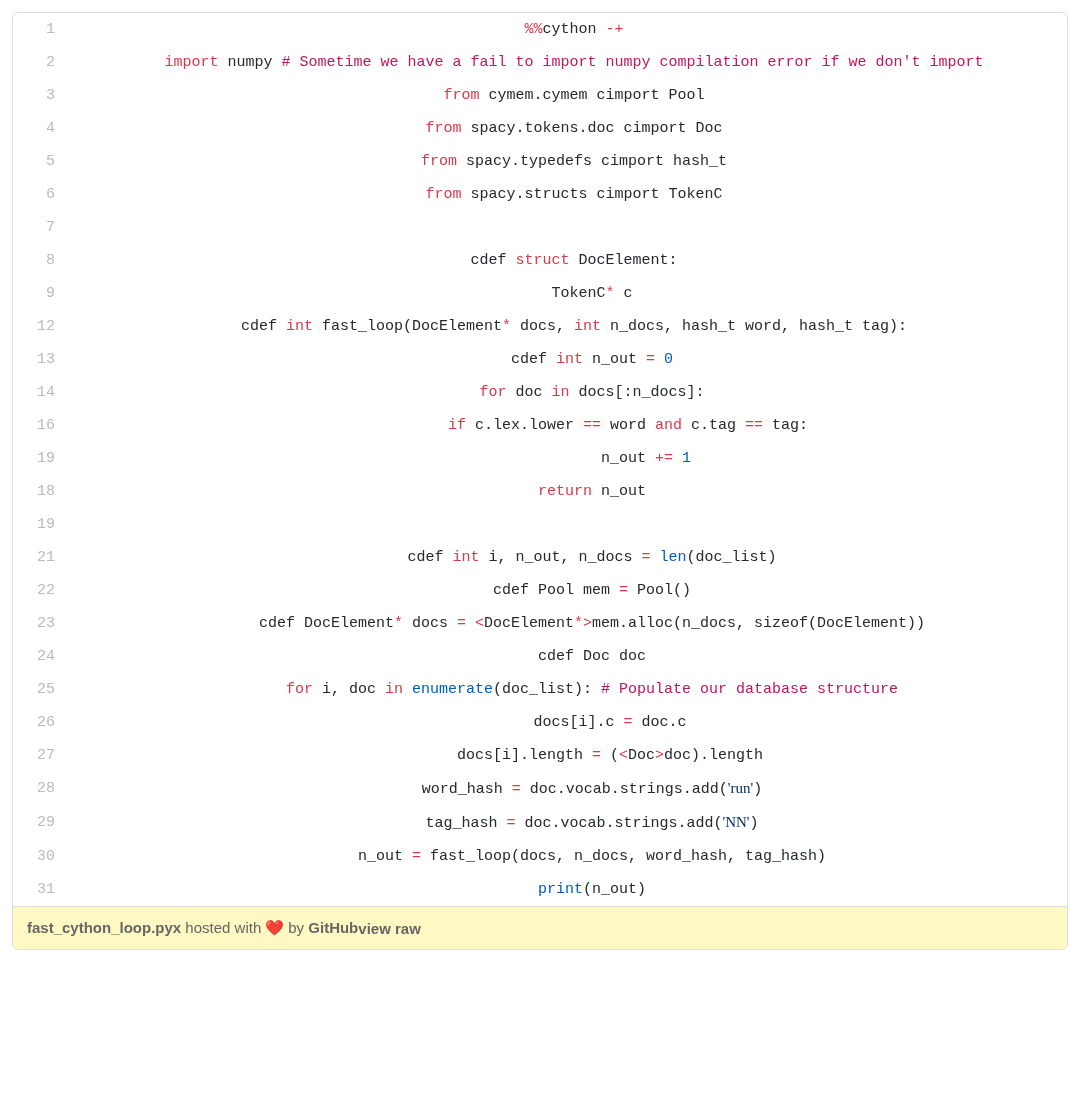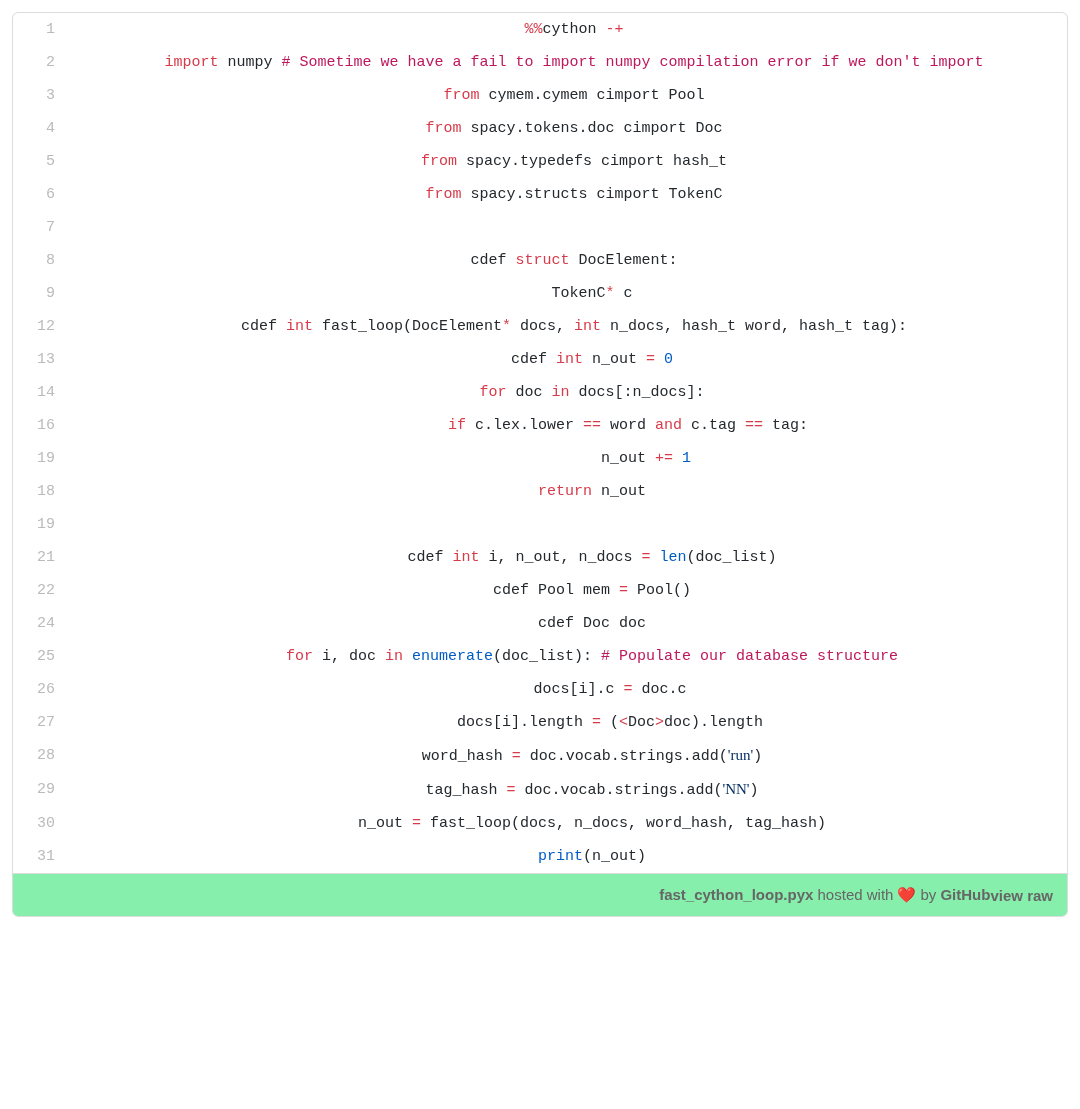--- a/index.html
+++ b/index.html
@@ -39,27 +39,27 @@
   text-align: center;
 }
 .k  { color: #d73a49; }
 .o  { color: #d73a49; }  
 .c  { color: #be185d; font-style: normal; } 
 .s  { color: #032f62; font-family: Liberation Serif, serif; }  
 .nf { color: #6f42c1; }  
 .mi { color: #005cc5; }  
 .nb { color: #005cc5; }  
 .meta {
-  background: #86efac;
+  background: #fef9c3;
   border-top: 1px solid #ddd;
   padding: 12px 14px;
   font-size: 15px;
   color: #666;
   display: flex;
-  justify-content: flex-end;
+  justify-content: flex-start;
   align-items: center;
 }
 .meta a { color: #666; text-decoration: none; font-weight: 600; }
 .fn { font-weight: 600; color: #666; }
 .heart { font-size: 15px; }
 </style>
 </head>
 <body>
 
 <div class="gist">
@@ -131,20 +131,24 @@
         </tr>
         <tr>
           <td class="num">21</td>
           <td class="line"><span>    cdef </span><span class="k">int</span><span> i, n_out, n_docs </span><span class="o">=</span><span> </span><span class="nb">len</span><span>(doc_list)</span></td>
         </tr>
         <tr>
           <td class="num">22</td>
           <td class="line"><span>    cdef Pool mem </span><span class="o">=</span><span> Pool()</span></td>
         </tr>
         <tr>
+          <td class="num">23</td>
+          <td class="line"><span>    cdef DocElement</span><span class="o">*</span><span> docs </span><span class="o">=</span><span> </span><span class="o">&lt;</span><span>DocElement</span><span class="o">*&gt;</span><span>mem.alloc(n_docs, sizeof(DocElement))</span></td>
+        </tr>
+        <tr>
           <td class="num">24</td>
           <td class="line"><span>    cdef Doc doc</span></td>
         </tr>
         <tr>
           <td class="num">25</td>
           <td class="line"><span>    </span><span class="k">for</span><span> i, doc </span><span class="k">in</span><span> </span><span class="nb">enumerate</span><span>(doc_list): </span><span class="c"># Populate our database structure</span></td>
         </tr>
         <tr>
           <td class="num">26</td>
           <td class="line"><span>        docs[i].c </span><span class="o">=</span><span> doc.c</span></td>

